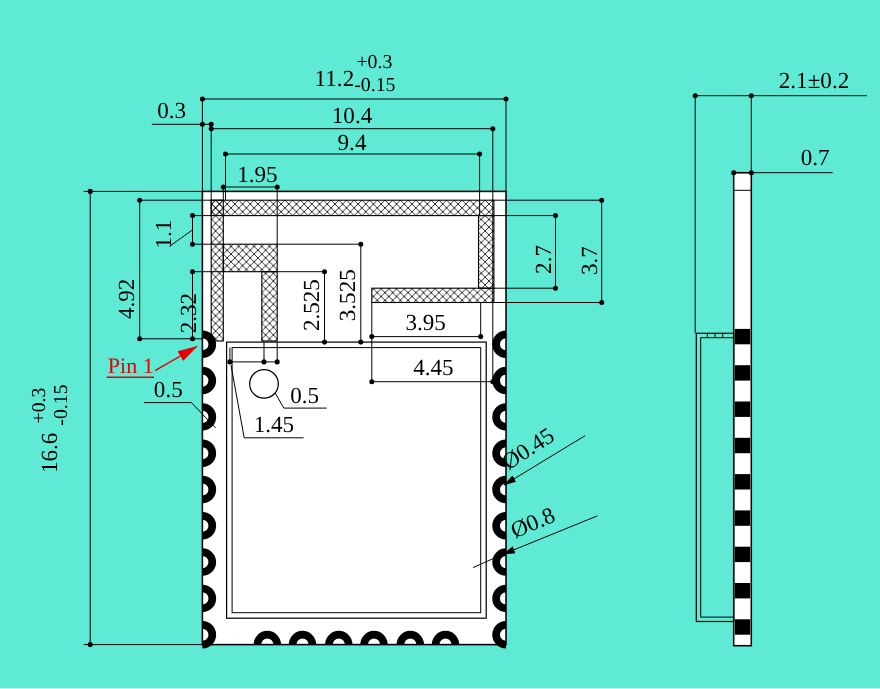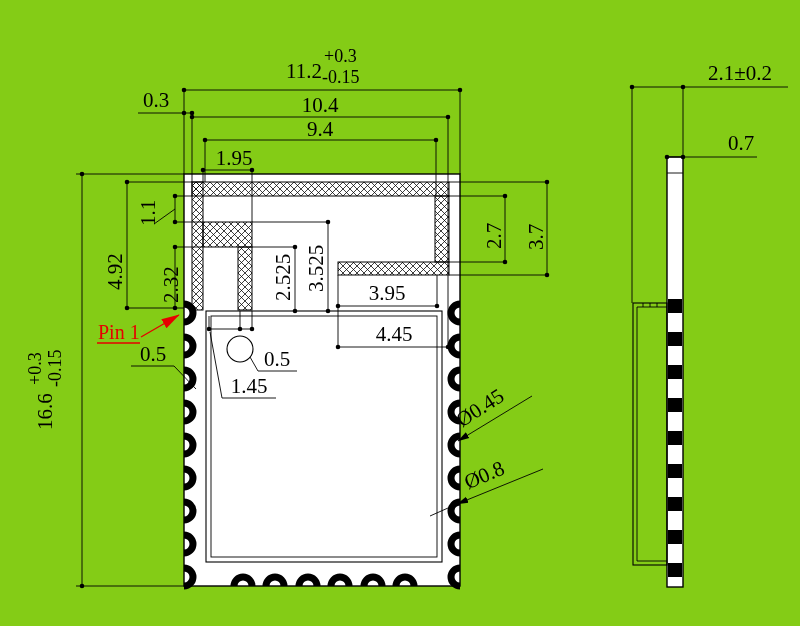--- a/index.html
+++ b/index.html
@@ -1,16 +1,16 @@
 <!DOCTYPE html>
 <html><head>
 <meta charset="utf-8">
 <style>
   html,body{margin:0;padding:0;background:#ffffff;}
-  .stage{width:800px;height:626px;position:relative;background:#84cc16;}
+  .stage{width:800px;height:626px;position:relative;background:#5eead4;}
   svg{display:block;}
   text{font-family:"Liberation Serif","DejaVu Serif",serif;fill:#000;}
   .dimtext{font-size:21px;}
   .toltext{font-size:18px;}
   .redtext{font-size:20px;fill:#e60000;}
   .thin{stroke:#000;stroke-width:0.9;fill:none;}
   .outline{stroke:#000;stroke-width:1.4;fill:#ffffff;}
   .shield{stroke:#000;stroke-width:1.1;fill:none;}
   .hatch{fill:url(#hx);stroke:#000;stroke-width:1;}
   .pad{stroke:#000;stroke-width:7;fill:none;}

